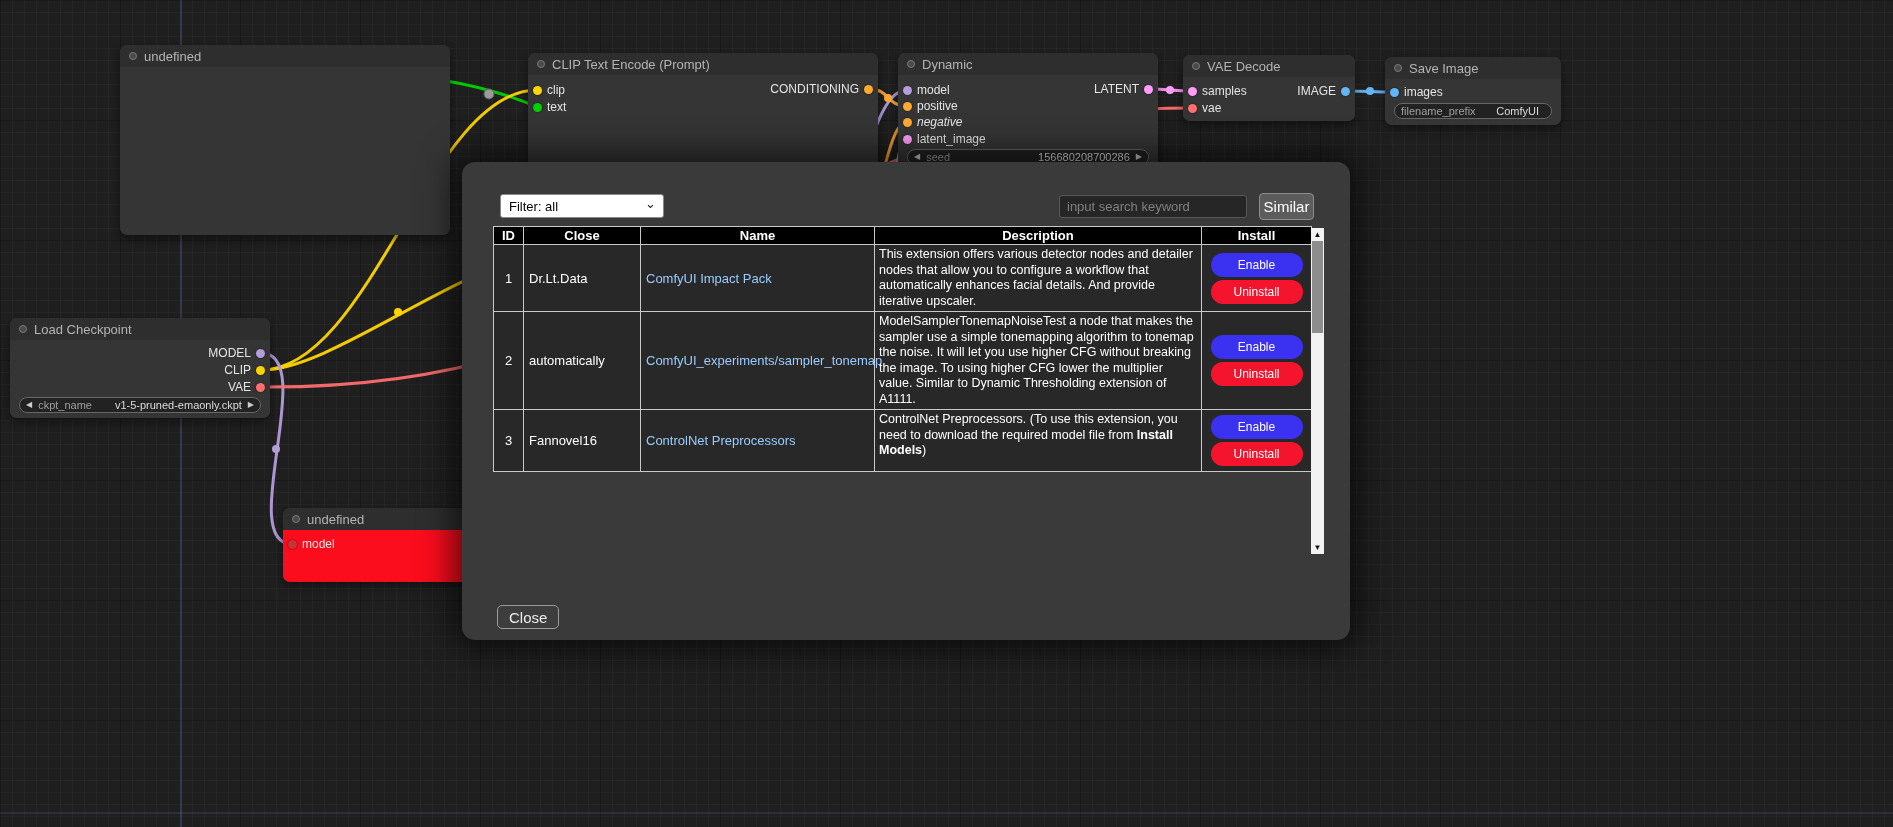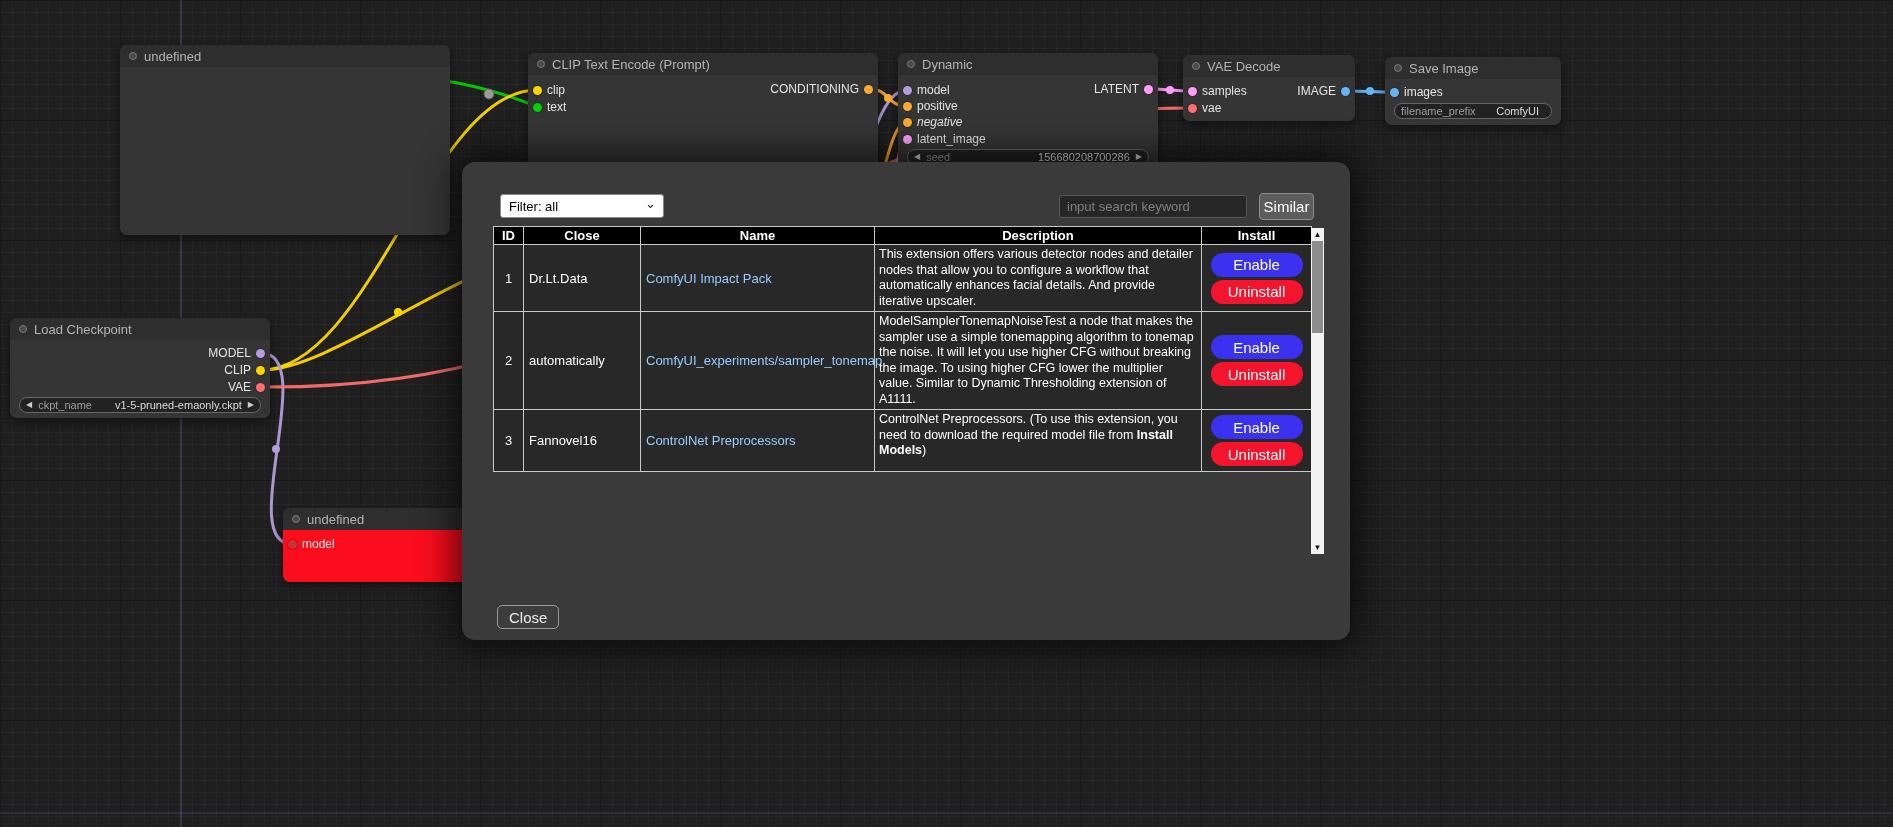--- a/index.html
+++ b/index.html
@@ -97,21 +97,21 @@
   .table-wrap { position:absolute; left:31px; top:64px; width:818px; }
   .table-wrap table { width:100%; border-collapse:collapse; table-layout:fixed; color:#fff; }
   .table-wrap th { background:#000; color:#fff; border:1px solid #c9c9c9; font-size:13px; font-weight:bold; padding:1px 2px; }
   .table-wrap td { border:1px solid #c9c9c9; background:#282828; font-size:13px; padding:2px 5px; vertical-align:middle; }
   td.c-id { text-align:center; }
   td.c-name a { color:var(--c-link_blue,#99ccff); font-weight:normal; text-decoration:none; }
   td.c-desc { font-size:12.5px; line-height:1.24; vertical-align:top; padding:2px 4px; }
   td.c-install { text-align:center; padding:2px; }
   td.c-install button {
     display:block; margin:3px auto; width:92px; height:24px;
-    border:none; border-radius:12px; color:#fff; font-size:15px; font-family:inherit;
+    border:none; border-radius:12px; color:#fff; font-size:12px; font-family:inherit;
   }
   .btn-enable    { background:var(--c-enable_blue,#3a31f1); }
   .btn-uninstall { background:var(--c-uninstall_red,#f5142e); }
 
   .scrollbar { position:absolute; left:849px; top:66px; width:13px; height:326px; background:#f2f2f2; }
   .sb-arrow { position:absolute; left:0; width:13px; text-align:center; font-size:8px; color:#111; line-height:13px; }
   .sb-arrow.up { top:0; }
   .sb-arrow.down { bottom:0; }
   .sb-thumb { position:absolute; left:1px; top:13px; width:11px; height:92px; background:#8d8d8d; }
 

